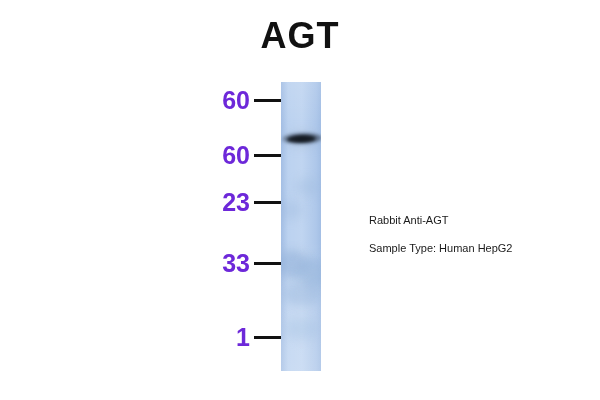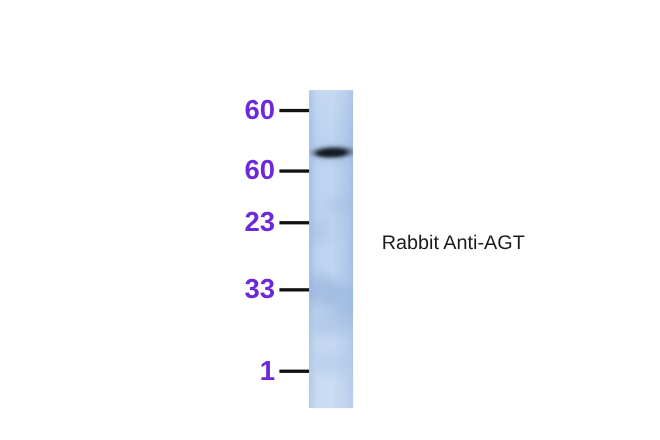--- a/index.html
+++ b/index.html
@@ -147,31 +147,33 @@
   }
 
   
   #annotations {
     position: absolute;
     left: 347px;
     top: 206px;
     width: 248px;
   }
   .annotation-line {
-    font-size: 18px;
+    font-size: 11px;
     color: #1a1a1a;
     line-height: 28px;
     white-space: nowrap;
+    margin-left: 22px;
   }
 </style>
 </head>
 <body>
 
 <div id="figure">
 
+  <div id="blot-title">AGT</div>
 
   <div id="ladder">
     <div class="marker-row" style="top:100px;">
       <span class="marker-label">60</span>
       <span class="marker-tick"></span>
     </div>
     <div class="marker-row" style="top:155px;">
       <span class="marker-label">60</span>
       <span class="marker-tick"></span>
     </div>
@@ -198,15 +200,16 @@
     <div class="lane-smudge" id="smudge-b"></div>
     <div class="lane-smudge" id="smudge-c"></div>
     <div class="lane-smudge" id="smudge-f"></div>
     <div id="band-halo"></div>
     <div id="band"></div>
     <div id="band-core"></div>
   </div>
 
   <div id="annotations">
     <div class="annotation-line">Rabbit Anti-AGT</div>
+    <div class="annotation-line">Sample Type: Human HepG2</div>
   </div>
 
 </div>
 
 </body></html>

